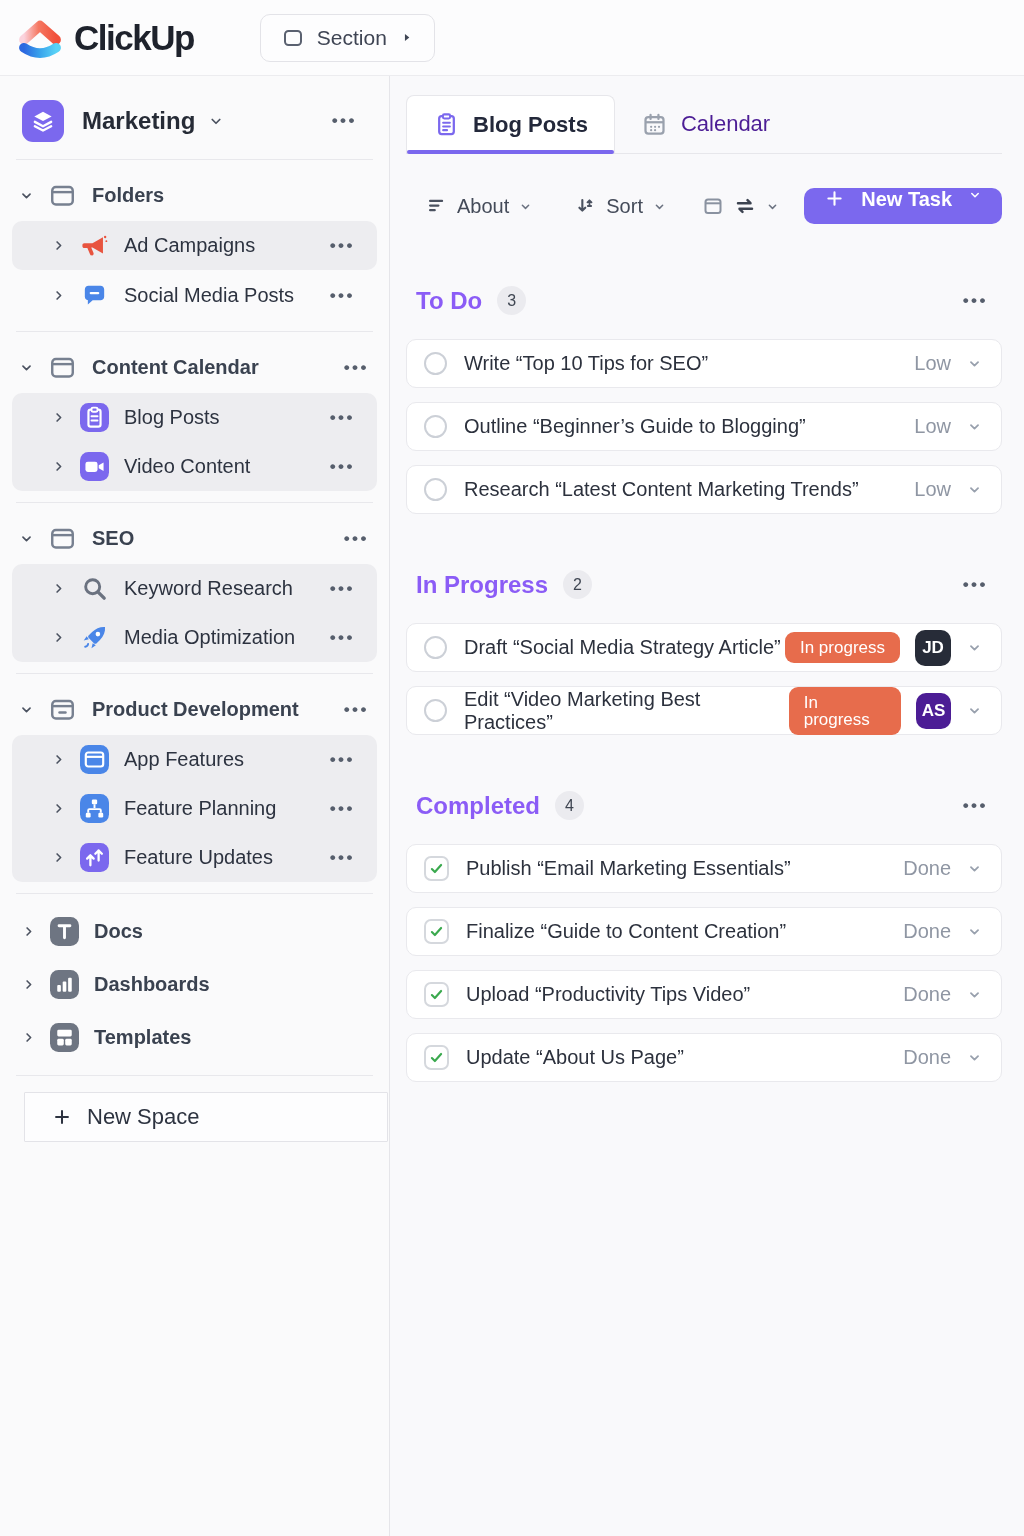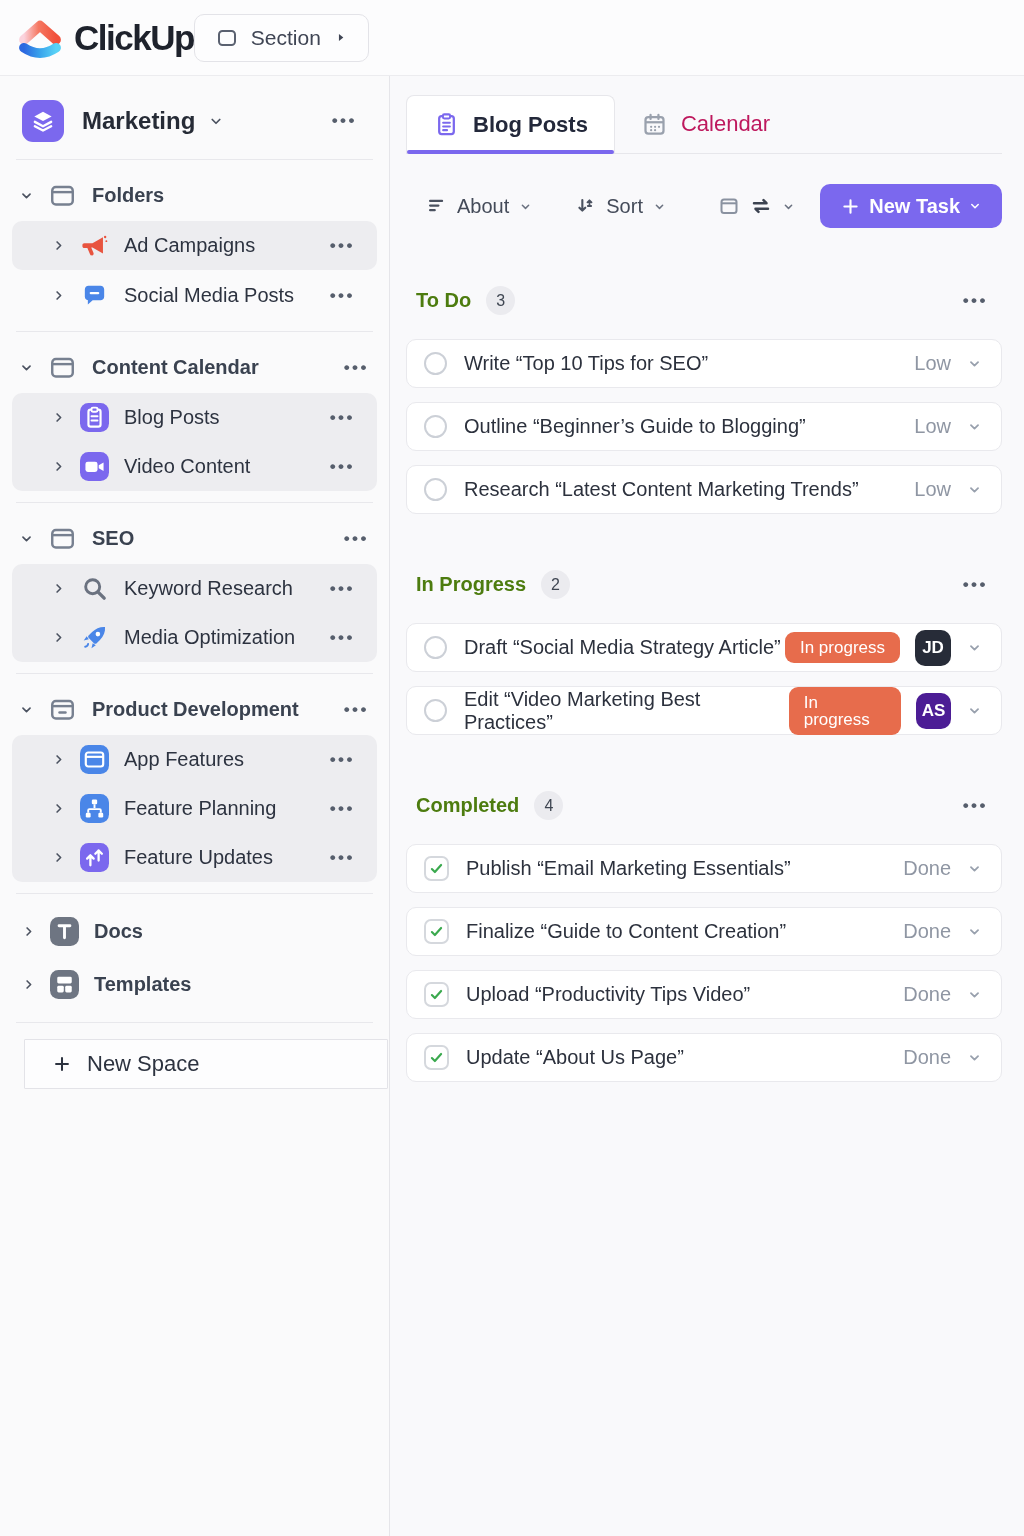--- a/index.html
+++ b/index.html
@@ -7,21 +7,21 @@
   *{box-sizing:border-box;}
   .icn{display:inline-flex;}
   .icn svg{display:block;}
 
   
   .topbar{height:76px;background:#fcfcfd;border-bottom:1px solid #ececef;
     display:flex;align-items:center;padding:0 16px;}
   .logo-wrap{display:flex;align-items:center;gap:10px;}
   .logo svg{width:48px;height:48px;}
   .brand{font-size:35px;font-weight:800;color:#1e222c;letter-spacing:-1.5px;}
-  .section-btn{display:flex;align-items:center;gap:12px;height:48px;
+  .section-btn{margin-left:66px;display:flex;align-items:center;gap:12px;height:48px;
     padding:0 20px;background:#fdfdfe;border:1px solid #e3e3e8;border-radius:10px;
     font-size:21px;color:#3f4554;cursor:pointer;}
   .section-btn .win svg{width:24px;height:24px;}
   .section-btn .caret svg{width:15px;height:15px;}
 
   
   .layout{display:flex;height:1460px;}
   .sidebar{width:390px;background:#fafafb;border-right:1px solid #e5e5e9;
     padding-top:18px;flex-shrink:0;}
   .main{flex:1;padding:20px 22px 0 16px;background:#f9f9fb;}
@@ -51,49 +51,49 @@
   .new-space{margin:16px 24px 0 24px;width:364px;height:50px;background:#fdfdfe;
     border:1px solid #e3e3e8;border-radius:1px;display:flex;align-items:center;
     justify-content:flex-start;padding-left:26px;gap:14px;font-size:22px;color:#2d3340;
     cursor:pointer;font-family:inherit;}
   .new-space .icn{color:#2d3340;}
   .new-space .icn svg{width:22px;height:22px;}
 
   
   .tabs{display:flex;align-items:flex-end;height:58px;border-bottom:1px solid #e7e7eb;}
   .tab{display:flex;align-items:center;gap:13px;padding:0 26px;height:58px;
-    font-size:22px;cursor:pointer;position:relative;color:#be185d;font-weight:500;}
+    font-size:22px;cursor:pointer;position:relative;color:#4c1d95;font-weight:500;}
   .tab .icn svg{width:27px;height:27px;}
   .tab.active{background:#fff;border:1px solid #e7e7eb;border-bottom:none;
     border-radius:8px 8px 0 0;color:#23283a;font-weight:700;}
   .tab.active::after{content:'';position:absolute;left:0;right:0;bottom:-1px;
     height:4px;background:#7b68ee;border-radius:2px;}
 
   
   .toolbar{display:flex;align-items:center;margin-top:30px;height:44px;padding-left:20px;}
   .tool{display:flex;align-items:center;gap:9px;font-size:20px;color:#444b59;
     font-weight:500;cursor:pointer;}
   .tool + .tool{margin-left:42px;}
   .tool .icn svg{width:22px;height:22px;}
   .tool .tchev svg{width:15px;height:15px;}
   .view-icons{margin-left:auto;display:flex;align-items:center;gap:8px;cursor:pointer;}
   .view-icons .icn svg{width:24px;height:24px;}
   .view-icons .tchev svg{width:15px;height:15px;}
-  .new-task{margin-left:24px;height:44px;padding:0 20px;background:#7b68ee;border:none;
+  .new-task{margin-left:24px;height:36px;padding:0 20px;background:#7b68ee;border:none;
     border-radius:10px;color:#fff;font-size:20px;font-weight:600;display:flex;
-    align-items:center;gap:8px;cursor:pointer;font-family:inherit;}
+    align-items:flex-start;gap:16px;cursor:pointer;font-family:inherit;}
   .new-task .icn{color:#fff;}
   .new-task .icn svg{width:21px;height:21px;}
   .new-task .tchev svg{width:14px;height:14px;}
 
   
   .group{margin-top:56px;}
   .group:first-of-type{margin-top:58px;}
   .group-head{display:flex;align-items:center;padding:0 14px 0 10px;}
-  .gtitle{margin:0;font-size:20px;font-weight:700;color:#4d7c0f;}
+  .gtitle{margin:0;font-size:24px;font-weight:700;color:#8b5cf6;}
   .count{margin-left:15px;min-width:29px;height:29px;padding:0 6px;border-radius:50%;
     background:#ebebef;color:#3f4652;font-size:16px;display:flex;align-items:center;
     justify-content:center;}
   .cards{margin-top:24px;display:flex;flex-direction:column;gap:14px;}
   .card{background:#fff;border:1px solid #e9e9ed;border-radius:10px;height:49px;
     display:flex;align-items:center;padding:0 18px 0 17px;cursor:pointer;}
   .circle{width:23px;height:23px;border-radius:50%;border:2px solid #ccd0d7;
     background:#fff;flex-shrink:0;}
   .checkbox{width:25px;height:25px;border-radius:7px;border:2px solid #d5d8dd;
     background:#fff;display:flex;align-items:center;justify-content:center;flex-shrink:0;}
@@ -403,20 +403,36 @@
       </div>
         <div class="srow nav">
         <span class="icn chev">
             <svg viewBox="0 0 24 24">
               <path d="M10 7l5 5-5 5" fill="none" stroke="#4b5260" stroke-width="2.3" stroke-linecap="round" stroke-linejoin="round"></path>
             </svg>
           </span>
           <span class="icn sicon">
             <svg viewBox="0 0 24 24">
               <rect width="24" height="24" rx="7" fill="#6e7582"></rect>
+              <rect x="6" y="12.5" width="3" height="5.5" rx=".8" fill="#fff"></rect>
+              <rect x="10.5" y="9.5" width="3" height="8.5" rx=".8" fill="#fff"></rect>
+              <rect x="15" y="6.5" width="3" height="11.5" rx=".8" fill="#fff"></rect>
+            </svg>
+          </span>
+        <span class="slabel hdr">Dashboards</span>
+      </div>
+        <div class="srow nav">
+        <span class="icn chev">
+            <svg viewBox="0 0 24 24">
+              <path d="M10 7l5 5-5 5" fill="none" stroke="#4b5260" stroke-width="2.3" stroke-linecap="round" stroke-linejoin="round"></path>
+            </svg>
+          </span>
+          <span class="icn sicon">
+            <svg viewBox="0 0 24 24">
+              <rect width="24" height="24" rx="7" fill="#6e7582"></rect>
               <rect x="6" y="5.5" width="12" height="5.6" rx="1.2" fill="#fff"></rect>
               <rect x="6" y="13" width="5.4" height="5.6" rx="1.2" fill="#fff"></rect>
               <rect x="12.6" y="13" width="5.4" height="5.6" rx="1.2" fill="#fff"></rect>
             </svg>
           </span>
         <span class="slabel hdr">Templates</span>
       </div>
         <div class="s-divider"></div>
       </div>
     <button class="new-space">

